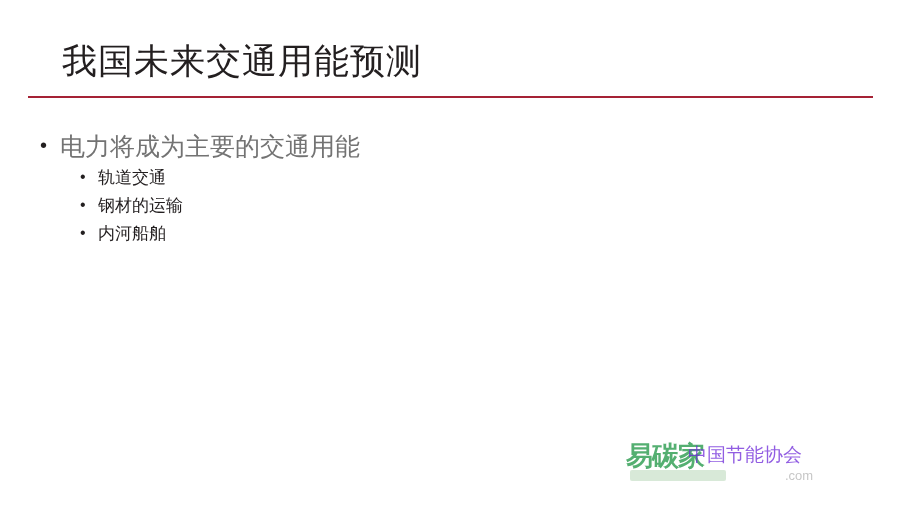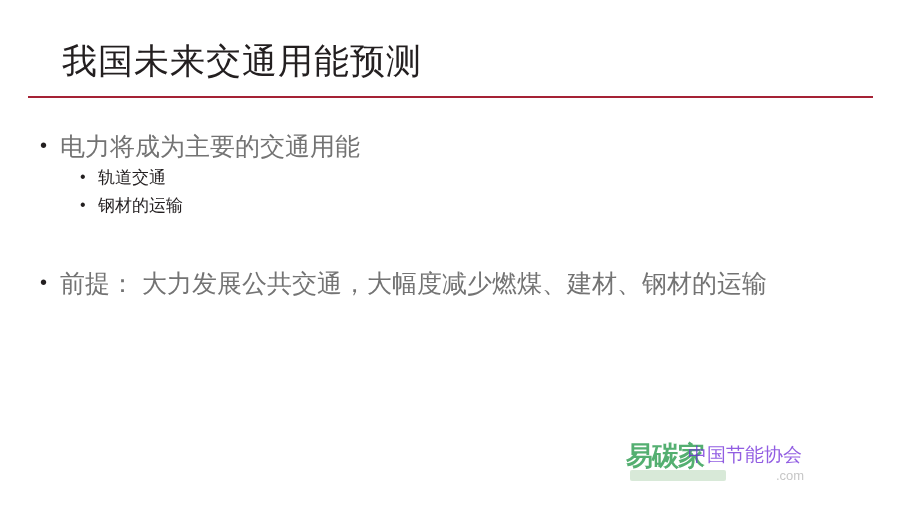--- a/index.html
+++ b/index.html
@@ -104,21 +104,21 @@
     top: 2px;
     font-size: 27px;
     color: #2f9e52;
     font-weight: bold;
     opacity: .82;
     letter-spacing: -1px;
     white-space: nowrap;
   }
   .wm-sub {
     position: absolute;
-    left: 150px;
+    left: 159px;
     top: 32px;
     font-size: 13px;
     color: #b8b8b8;
     opacity: .8;
     white-space: nowrap;
   }
   .wm-dot {
     position: absolute;
     left: 4px;
     top: 34px;
@@ -135,27 +135,27 @@
 <div class="slide">
 
   <div class="slide-title">我国未来交通用能预测</div>
   <div class="title-rule"></div>
 
   <div class="body-block">
 
     <div class="l1">电力将成为主要的交通用能</div>
     <div class="l2">轨道交通</div>
     <div class="l2">钢材的运输</div>
+    <div class="l2">内河船舶</div>
 
     <div class="gap-small"></div>
 
     <div class="gap-big"></div>
     <div class="row-spacer"></div>
     <div class="row-spacer"></div>
-    <div class="l1">前提： 大力发展公共交通，大幅度减少燃煤、建材、钢材的运输</div>
 
   </div>
 
   <div class="wm">
     <div class="wm-dot"></div>
     <div class="wm-logo">易碳家</div>
     <div class="wm-text">中国节能协会</div>
     <div class="wm-sub">.com</div>
   </div>
 

